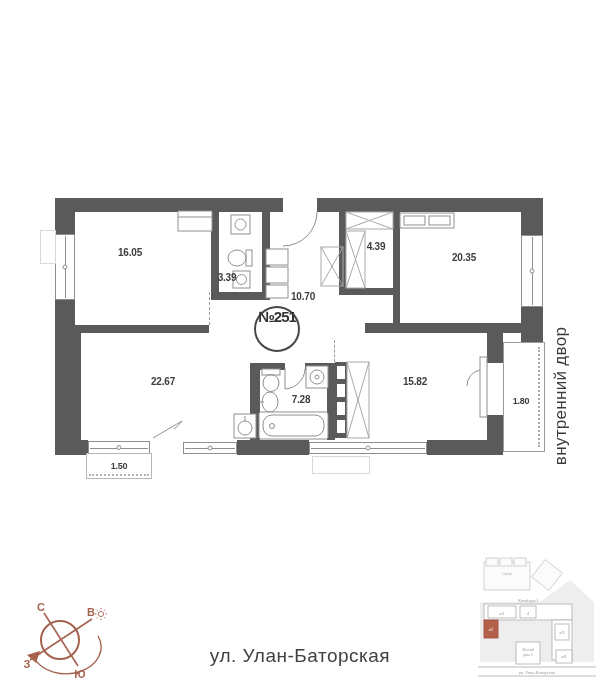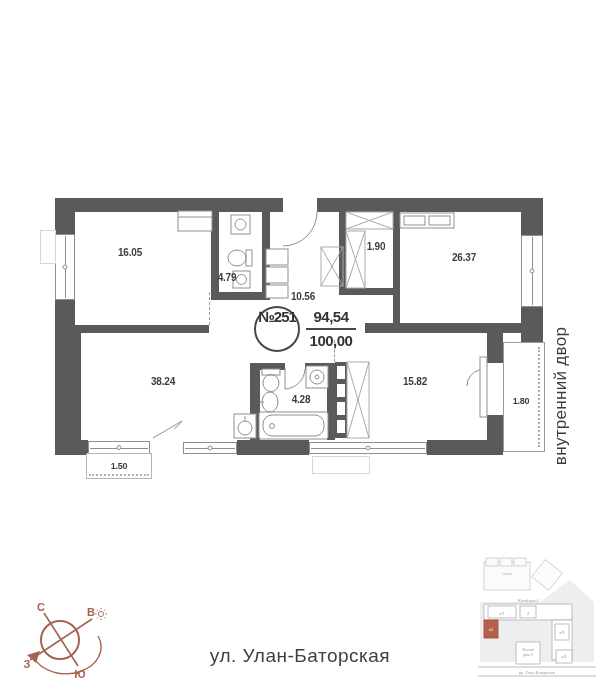--- a/index.html
+++ b/index.html
@@ -169,36 +169,31 @@
         <circle cx="119" cy="447.5" r="2"></circle>
         <circle cx="210" cy="448" r="2"></circle>
         <circle cx="368" cy="448" r="2"></circle>
         <circle cx="65" cy="267" r="2"></circle>
         <circle cx="532" cy="271" r="2"></circle>
       </g>
     </g>
   </svg>
 
   <div class="room-label" style="left:130px;top:252px">16.05</div>
-  <div class="room-label" style="left:227px;top:277px">4.79</div>
-  <div class="room-label" style="left:303px;top:296px">10.56</div>
-  <div class="room-label" style="left:376px;top:246px">1.90</div>
-  <div class="room-label" style="left:464px;top:257px">26.37</div>
-  <div class="room-label" style="left:163px;top:381px">38.24</div>
-  <div class="room-label" style="left:301px;top:399px">4.28</div>
+  <div class="room-label" style="left:227px;top:277px">3.39</div>
+  <div class="room-label" style="left:303px;top:296px">10.70</div>
+  <div class="room-label" style="left:376px;top:246px">4.39</div>
+  <div class="room-label" style="left:464px;top:257px">20.35</div>
+  <div class="room-label" style="left:163px;top:381px">22.67</div>
+  <div class="room-label" style="left:301px;top:399px">7.28</div>
   <div class="room-label" style="left:415px;top:381px">15.82</div>
   <div class="room-label" style="left:521px;top:401px;font-size:9px">1.80</div>
 
   <div class="badge-circle">
     <span>№251</span>
-  </div>
-  <div class="fraction">
-    <div class="num">94,54</div>
-    <div class="bar"></div>
-    <div class="num">100,00</div>
   </div>
 
   <div class="courtyard-label">внутренний двор</div>
   <div class="street-label">ул. Улан-Баторская</div>
 
   <svg style="left:14px;top:596px" width="96" height="92" viewBox="0 0 96 92">
     <g stroke="#a5624e" fill="none" stroke-width="1.6">
       <circle cx="46" cy="44" r="19" stroke-width="2"></circle>
       <path d="M 16 64 L 78 23"></path>
       <path d="M 30 17 L 64 70"></path>

